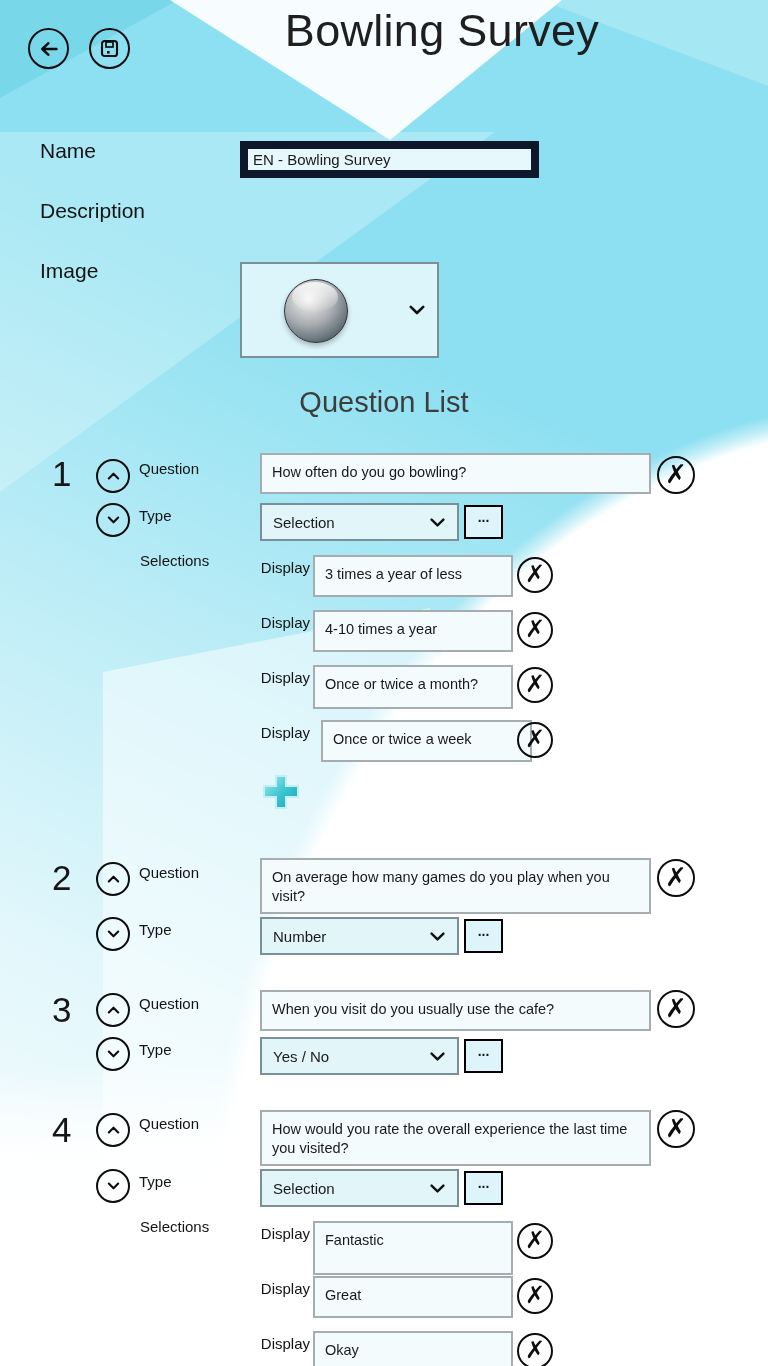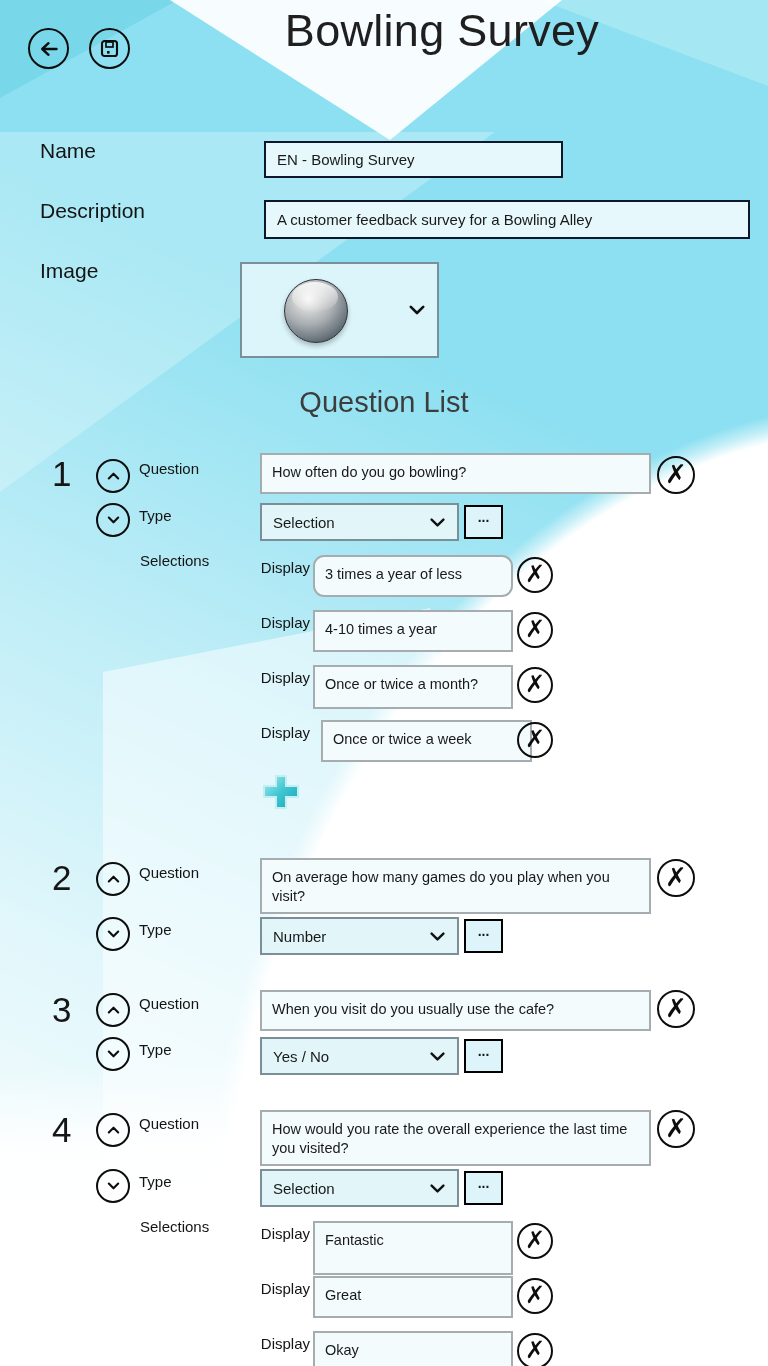--- a/index.html
+++ b/index.html
@@ -24,22 +24,22 @@
   }
   .title{
     position:absolute;left:140px;right:24px;top:6px;text-align:center;
     font-size:45px;line-height:50px;font-weight:300;color:#1f1f1f;letter-spacing:.3px;
   }
   .title div{white-space:pre;}
   .lbl{position:absolute;font-size:21px;color:#141414;}
   .sl{position:absolute;font-size:15px;color:#141414;}
   .sl-r{text-align:right;}
   .field{
-    position:absolute;box-sizing:border-box;background:#e6f8fb;border:2px solid #0f172a;
-    font-size:15px;display:flex;align-items:center;padding:0 11px;color:#191919;margin-left:24px;
+    position:absolute;box-sizing:border-box;background:#e6f8fb;border:8px solid #0f172a;
+    font-size:15px;display:flex;align-items:center;padding:0 5px;color:#191919;
   }
   .wfield{
     position:absolute;box-sizing:border-box;background:#f4fbfd;border:2px solid #a5adb0;
     font-size:14.5px;line-height:19px;padding:8px 6px 0 10px;color:#191919;
   }
   .select{
     position:absolute;box-sizing:border-box;height:38px;background:#e2f6fa;border:2px solid #7a8f97;
     font-size:15px;display:flex;align-items:center;justify-content:space-between;
     padding:0 12px 0 11px;cursor:pointer;color:#191919;
   }
@@ -108,21 +108,20 @@
     </span>
   </div>
   <div class="title">
     <div>Bowling Survey</div>
   </div>
 
   <div class="lbl" style="left:40px;top:139px;">Name</div>
   <div class="field" style="left:240px;top:141px;width:299px;height:37px;">EN - Bowling Survey</div>
 
   <div class="lbl" style="left:40px;top:199px;">Description</div>
-  <div class="field" style="left:240px;top:200px;width:486px;height:39px;">A customer feedback survey for a Bowling Alley</div>
 
   <div class="lbl" style="left:40px;top:259px;">Image</div>
   <div class="imgbox">
     <div class="ball"></div>
     <span style="position:absolute;right:12px;top:41px;display:flex;">
       <svg width="16" height="10" viewBox="0 0 16 10">
           <path d="M1.8 1.8 L8 8 L14.2 1.8" fill="none" stroke="#111" stroke-width="2.6" stroke-linecap="round" stroke-linejoin="round"></path>
         </svg>
     </span>
   </div>
@@ -158,21 +157,21 @@
           <svg width="15" height="9" viewBox="0 0 15 9">
             <path d="M1.6 1.6 L7.5 7.4 L13.4 1.6" fill="none" stroke="#111" stroke-width="2.4" stroke-linecap="round" stroke-linejoin="round"></path>
           </svg>
         </span>
     </div>
     <div class="dots" style="left:464px;top:505px;">...</div>
 
     <div class="sl" style="left:140px;top:552px;">Selections</div>
 
     <div class="sl sl-r" style="left:240px;top:559px;width:70px;">Display</div>
-    <div class="wfield" style="left:313px;top:555px;width:200px;height:42px;border-radius:11px;">3 times a year of less</div>
+    <div class="wfield" style="left:313px;top:555px;width:200px;height:42px;">3 times a year of less</div>
     <div class="xbtn small" style="left:517px;top:557px;">
         <span>✗</span>
       </div>
 
     <div class="sl sl-r" style="left:240px;top:614px;width:70px;">Display</div>
     <div class="wfield" style="left:313px;top:610px;width:200px;height:42px;">4-10 times a year</div>
     <div class="xbtn small" style="left:517px;top:612px;">
         <span>✗</span>
       </div>
 

